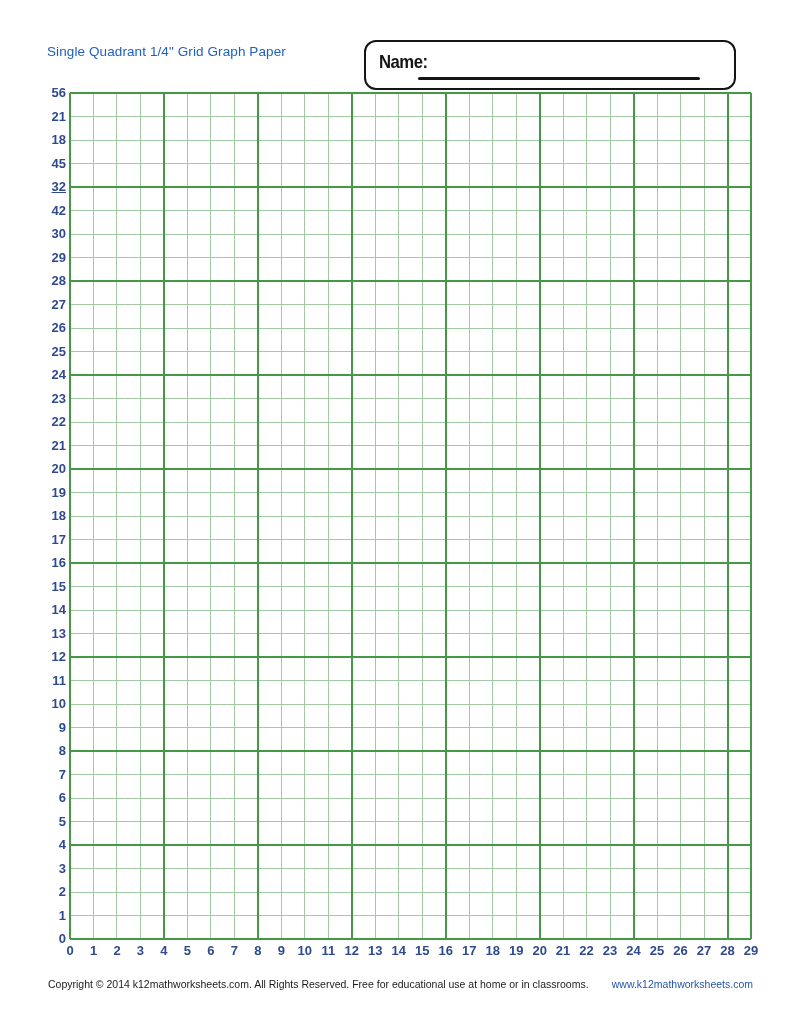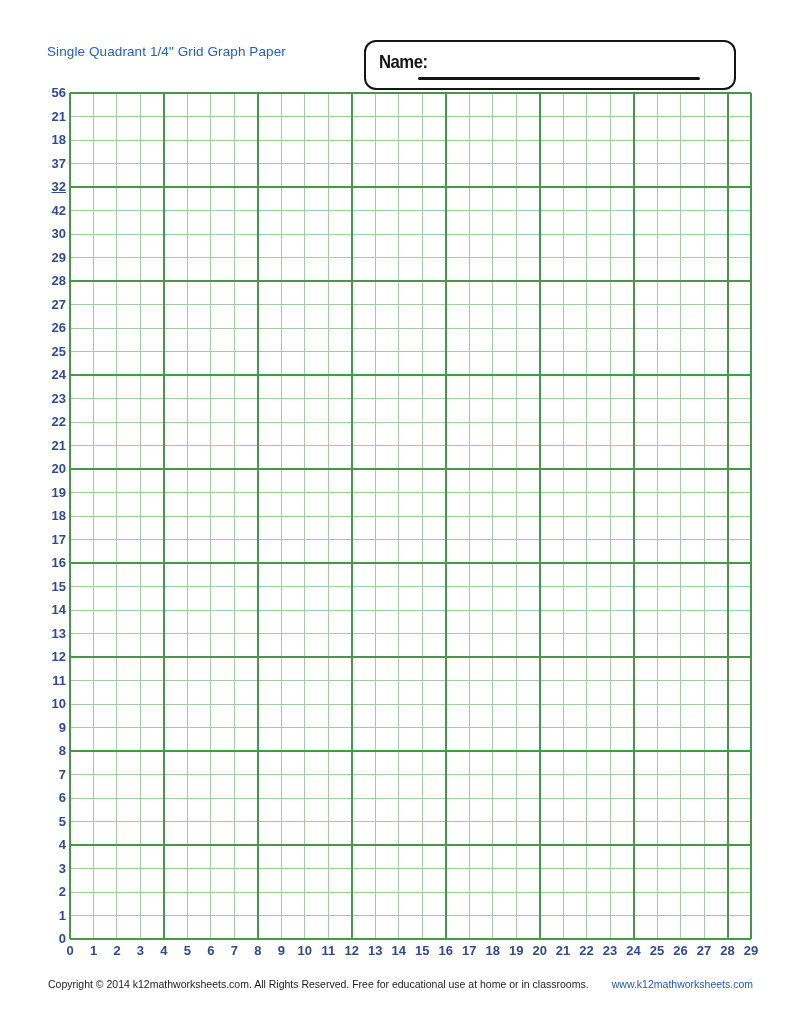--- a/index.html
+++ b/index.html
@@ -66,21 +66,21 @@
       <g transform="translate(1,1)" shape-rendering="crispEdges">
         <path d="M23.48 0V846M46.97 0V846M70.45 0V846M117.41 0V846M140.90 0V846M164.38 0V846M211.34 0V846M234.83 0V846M258.31 0V846M305.28 0V846M328.76 0V846M352.24 0V846M399.21 0V846M422.69 0V846M446.17 0V846M493.14 0V846M516.62 0V846M540.10 0V846M587.07 0V846M610.55 0V846M634.03 0V846M0 23.50H681M0 47.00H681M0 70.50H681M0 117.50H681M0 141.00H681M0 164.50H681M0 211.50H681M0 235.00H681M0 258.50H681M0 305.50H681M0 329.00H681M0 352.50H681M0 399.50H681M0 423.00H681M0 446.50H681M0 493.50H681M0 517.00H681M0 540.50H681M0 587.50H681M0 611.00H681M0 634.50H681M0 681.50H681M0 705.00H681M0 728.50H681M0 775.50H681M0 799.00H681M0 822.50H681" stroke="#a3cba3" stroke-width="1" fill="none"></path>
         <path d="M0.00 0V846M93.93 0V846M187.86 0V846M281.79 0V846M375.72 0V846M469.66 0V846M563.59 0V846M657.52 0V846M681.00 0V846M0 0.00H681M0 94.00H681M0 188.00H681M0 282.00H681M0 376.00H681M0 470.00H681M0 564.00H681M0 658.00H681M0 752.00H681M0 846.00H681" stroke="#459845" stroke-width="2" fill="none"></path>
       </g>
     </svg>
 
   <div class="y-labels">
       <div class="tick ytick" style="top: -7px;">56</div>
       <div class="tick ytick" style="top: 16.5px;">21</div>
       <div class="tick ytick" style="top: 40px;">18</div>
-      <div class="tick ytick" style="top: 63.5px;">37</div>
+      <div class="tick ytick" style="top: 63.5px;">45</div>
       <div class="tick ytick" style="top: 87px; text-decoration: underline;">32</div>
       <div class="tick ytick" style="top: 110.5px;">42</div>
       <div class="tick ytick" style="top: 134px;">30</div>
       <div class="tick ytick" style="top: 157.5px;">29</div>
       <div class="tick ytick" style="top: 181px;">28</div>
       <div class="tick ytick" style="top: 204.5px;">27</div>
       <div class="tick ytick" style="top: 228px;">26</div>
       <div class="tick ytick" style="top: 251.5px;">25</div>
       <div class="tick ytick" style="top: 275px;">24</div>
       <div class="tick ytick" style="top: 298.5px;">23</div>

